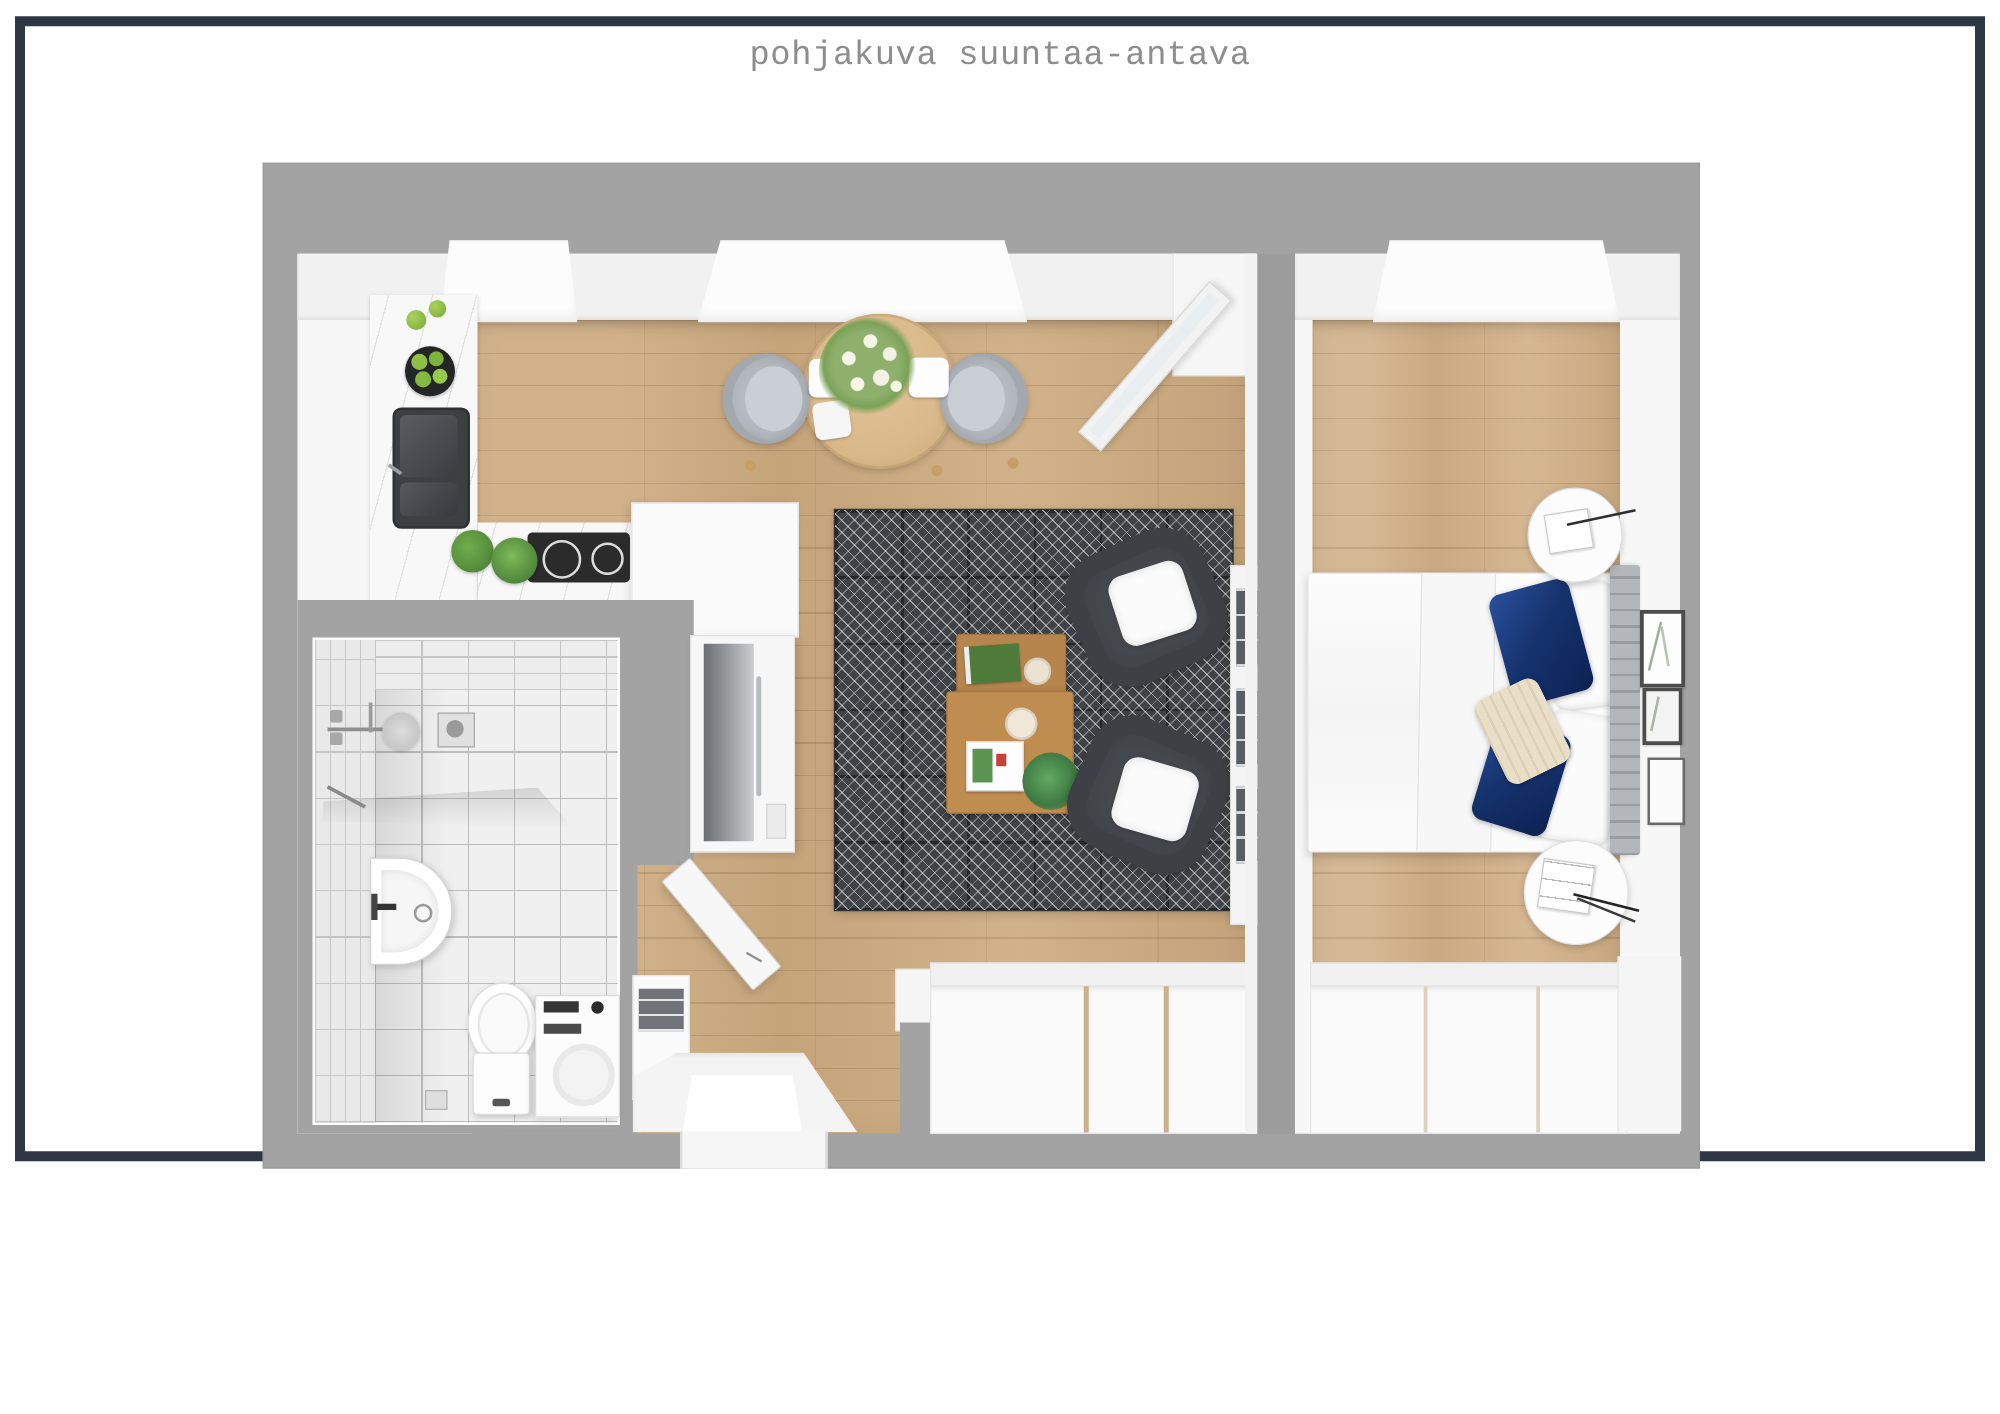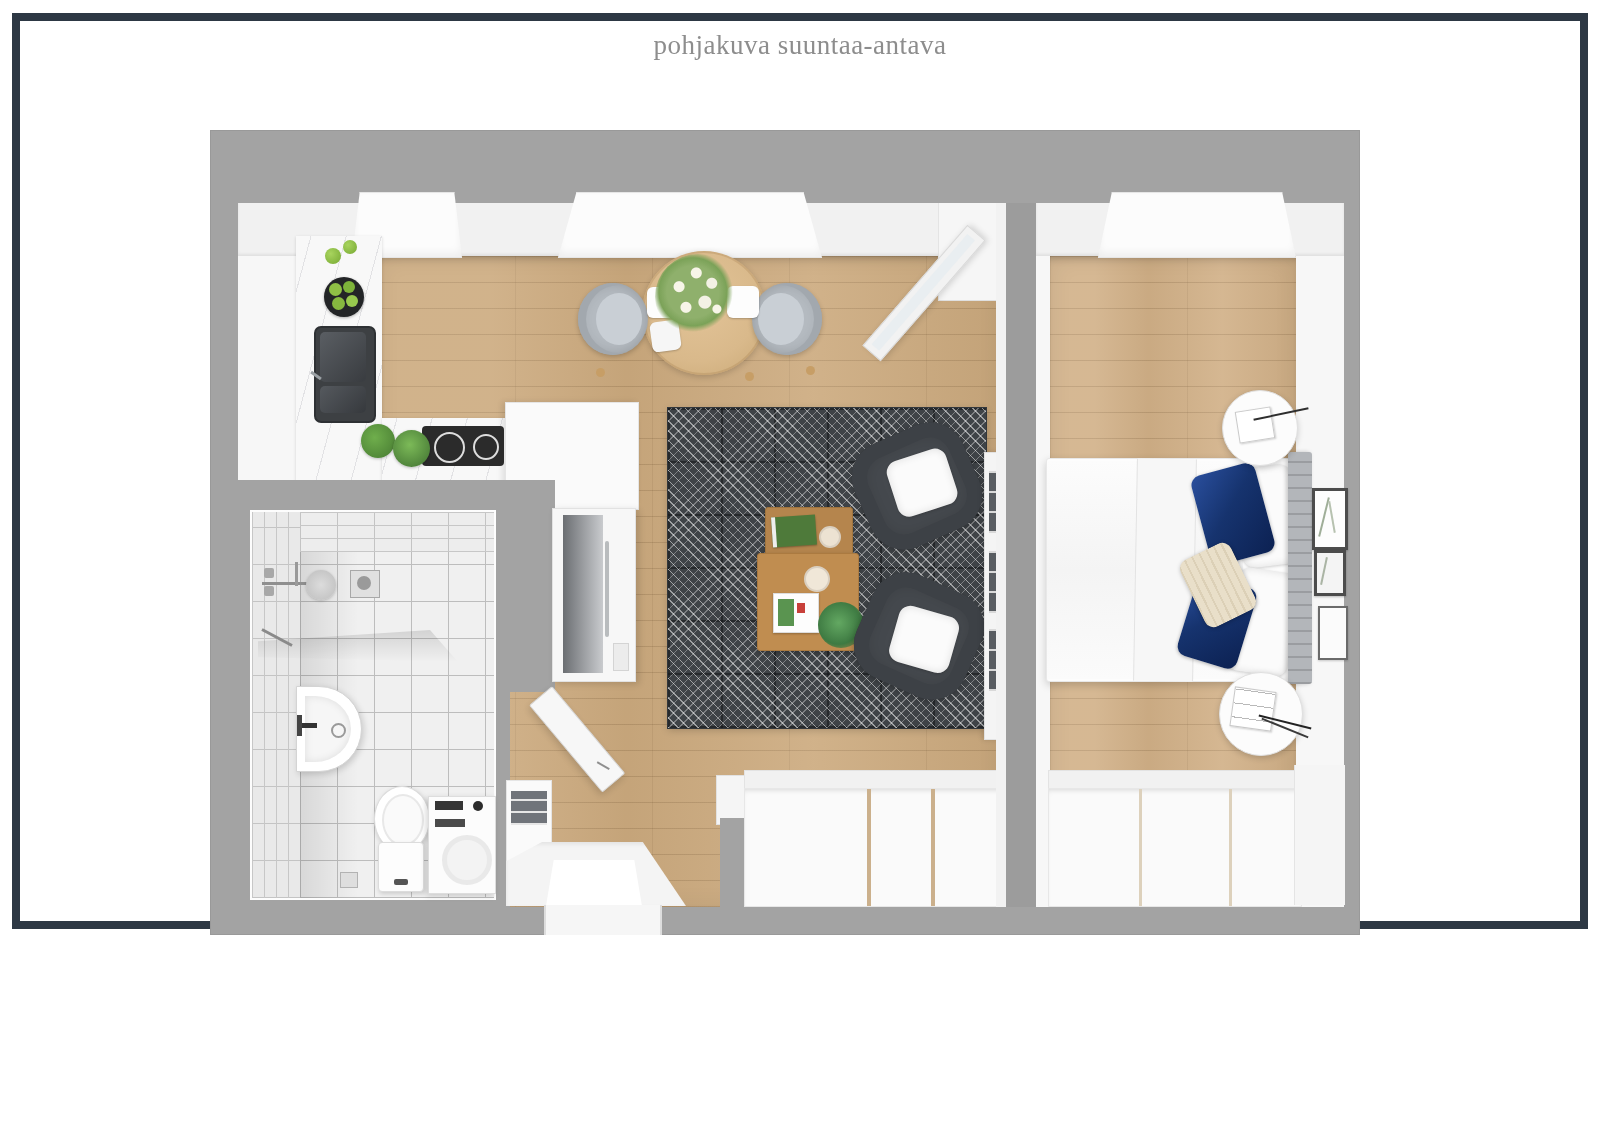--- a/index.html
+++ b/index.html
@@ -1,17 +1,17 @@
 <!DOCTYPE html>
 <html style="--frame: #2d3844; --page-bg: #ffffff; --title-color: #8d8d8d; --wall: #a3a3a3; --wood: #ccaa7e; --wood-bedroom: #d1b087; --tile: #f0f0f0; --tile-grout: #bdbdbd; --rug: #3f4347; --chair: #45494e; --table-wood: #b5854d; --dining-wood: #d9b98b; --navy-pillow: #16336e; --headboard: #b3b6ba; --greenery: #5a9444; --appliance-dark: #2b2b2b;"><head>
 <meta charset="utf-8">
 <style>
   html,body{margin:0;padding:0;background:#fff;}
   #page{position:relative;width:1600px;height:941px;background:var(--page-bg,#fff);overflow:hidden;
-        font-family:Liberation Serif, serif;}
+        font-family:Liberation Mono, monospace;}
   .a{position:absolute;}
   .frame{left:12px;top:13px;right:12px;bottom:12px;border:8px solid var(--frame,#2d3844);}
   .title{left:0;top:30px;width:100%;text-align:center;font-size:27px;letter-spacing:.5px;
          color:var(--title-color,#8d8d8d);}
   
   .wall{background:var(--wall,#a3a3a3);}
   .white-room{background:#f7f7f7;}
   .topface{background:#f1f1f1;}
   .wood{background-color:var(--wood,#ccaa7e);
     background-image:

